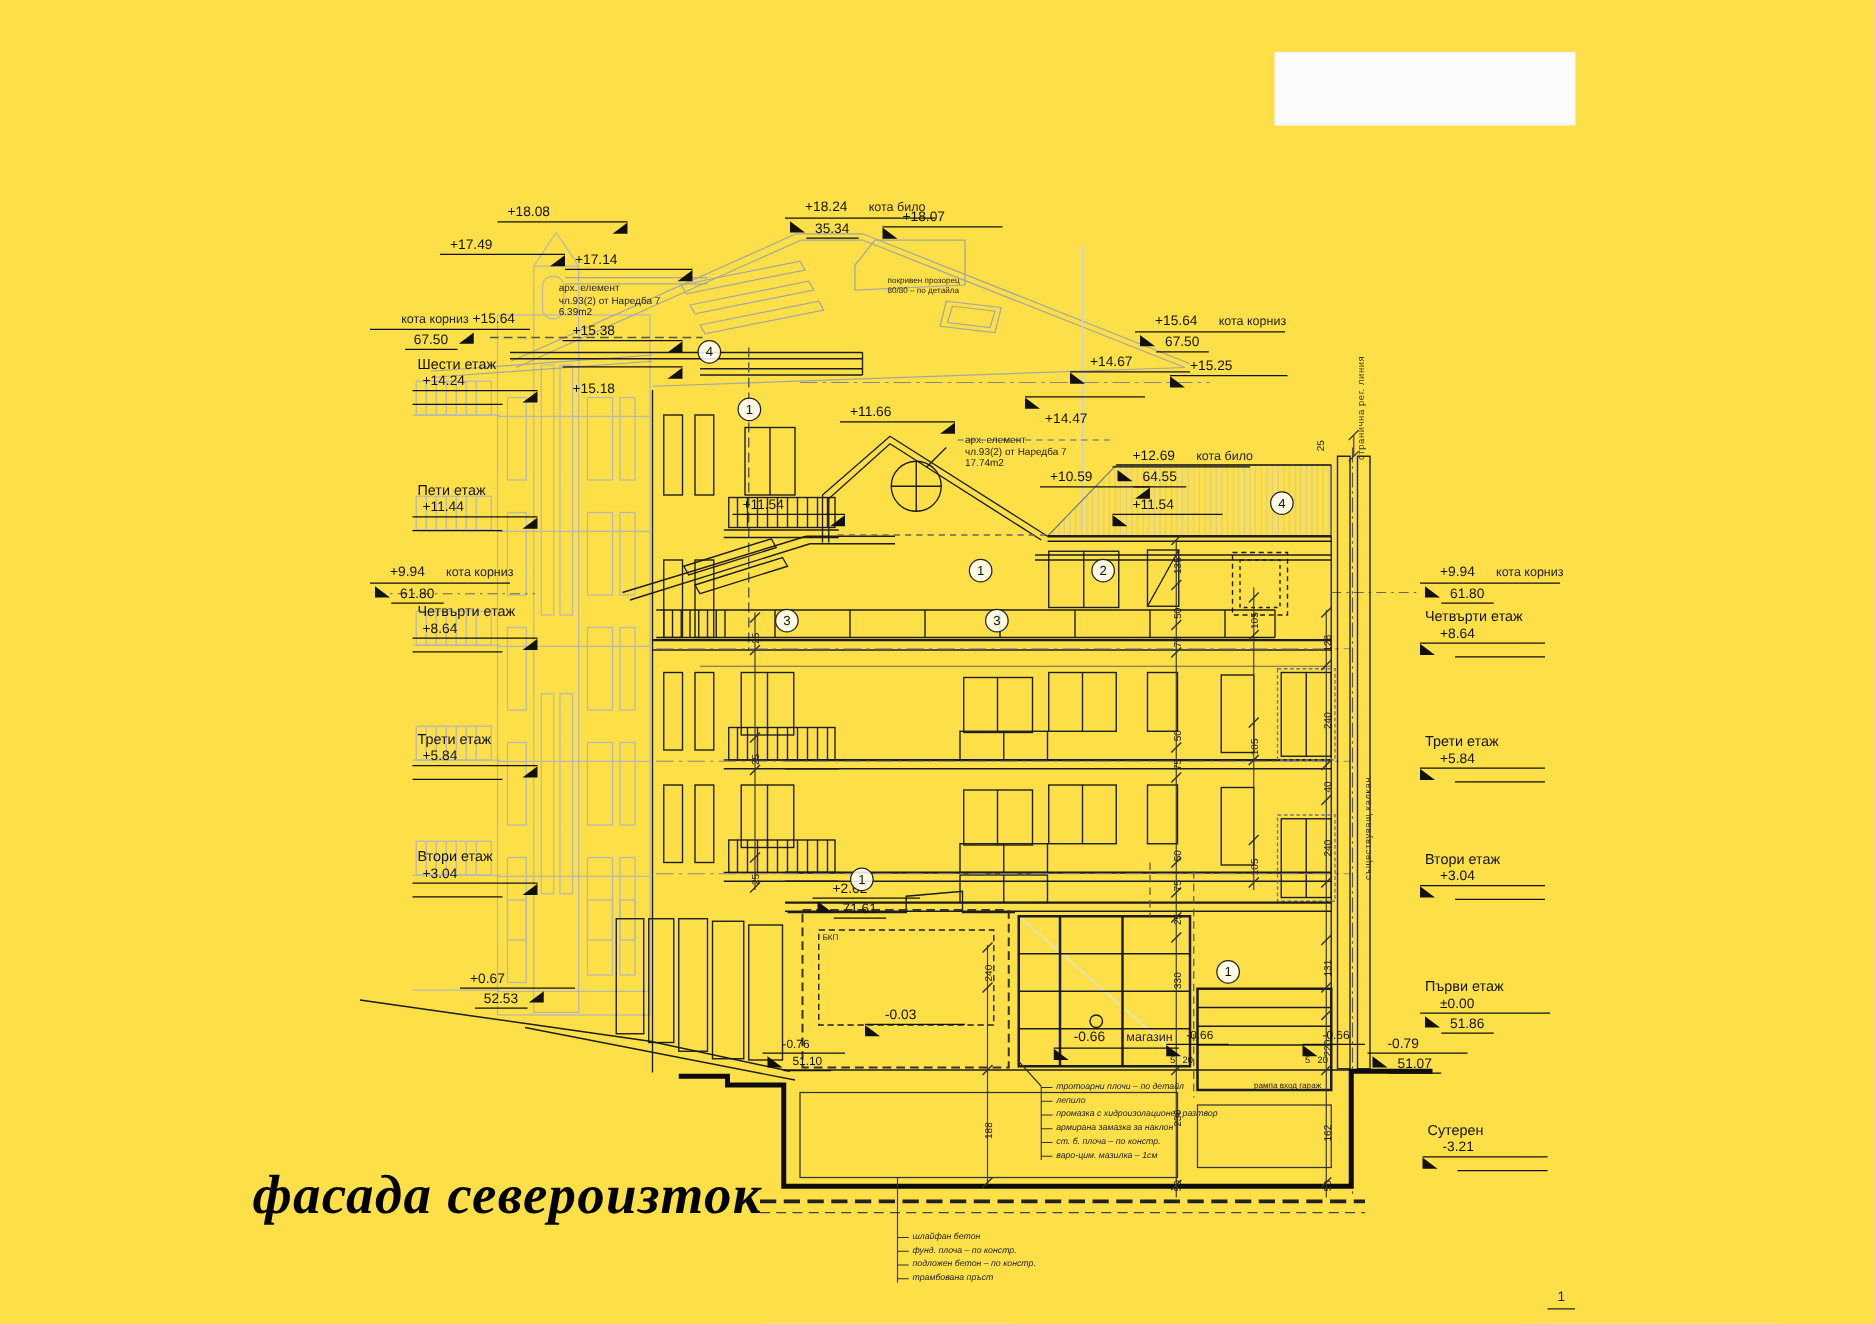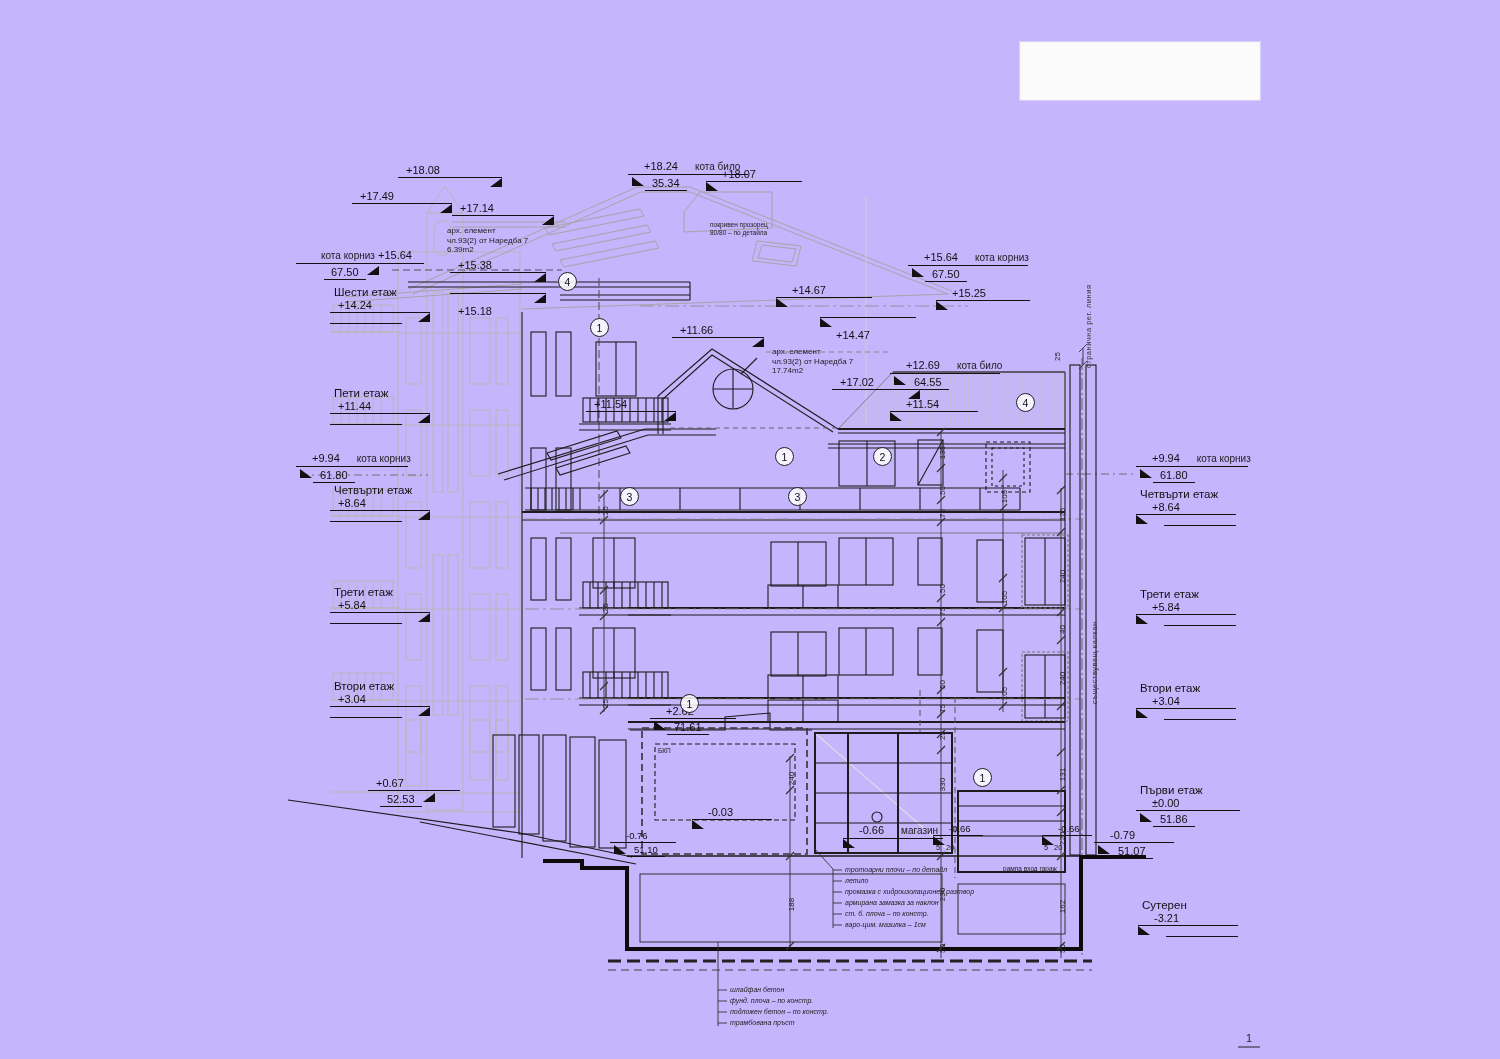--- a/index.html
+++ b/index.html
@@ -1,16 +1,16 @@
 <!DOCTYPE html>
 <html><head>
 <meta charset="utf-8">
 <style>
   html,body{margin:0;padding:0;background:#e8e8e8}
-  .stage{position:relative;width:1500px;height:1059px;background:#c4b5fd;overflow:hidden;
+  .stage{position:relative;width:1500px;height:1059px;background:#fde047;overflow:hidden;
          font-family:"Liberation Sans",sans-serif;color:#111}
   svg.draw{position:absolute;left:0;top:0}
   
   .ef{position:absolute;font:11px/12px "Liberation Sans",sans-serif;color:#111;white-space:nowrap}
   .ef .r1{padding:0 4px 1px 8px}
   .ef.fR .r1{padding:0 8px 1px 16px}
   .ef .lab{margin-left:17px;font-size:10px;color:#222}
   .ef .bar{position:relative;border-top:1.3px solid #111;height:2px}
   .ef .tR{position:absolute;right:0;top:0;width:0;height:0;border-bottom:9px solid #111;border-left:12px solid transparent}
   .ef .tLi{display:inline-block;width:0;height:0;border-bottom:9px solid #111;border-right:12px solid transparent;margin-right:1px;vertical-align:top}
@@ -334,21 +334,21 @@
   <div class="bar"></div>
   <div class="r2"><i class="tLi"></i><span class="abs">67.50</span></div>
 </div>
 <div class="ef fR" style="left:936px;top:287px;width:94px">
   <div class="r1"><span>+15.25</span></div>
   <div class="bar">
         <i class="tL"></i>
       </div>
 </div>
 
-<div class="ef fR" style="left:776px;top:284px;width:96px">
+<div class="ef fR" style="left:856px;top:284px;width:96px">
   <div class="r1"><span>+14.67</span></div>
   <div class="bar">
         <i class="tL"></i>
       </div>
 </div>
 <div class="ef fR" style="left:820px;top:317px;width:96px">
   <div class="bar">
         <i class="tL"></i>
       </div>
   <div class="r1" style="padding-top:9px"><span>+14.47</span></div>
@@ -359,21 +359,21 @@
   <div class="bar">
         <i class="tR"></i>
       </div>
 </div>
 <div class="ef fR" style="left:890px;top:359px;width:110px">
   <div class="r1"><span>+12.69</span><span class="lab">кота било</span></div>
   <div class="bar"></div>
   <div class="r2"><i class="tLi"></i><span class="abs">64.55</span></div>
 </div>
 <div class="ef fL" style="left:832px;top:376px;width:88px">
-  <div class="r1"><span>+17.02</span></div>
+  <div class="r1"><span>+10.59</span></div>
   <div class="bar">
         <i class="tR"></i>
       </div>
 </div>
 <div class="ef fL" style="left:586px;top:398px;width:90px">
   <div class="r1"><span>+11.54</span></div>
   <div class="bar">
         <i class="tR"></i>
       </div>
 </div>
@@ -614,15 +614,16 @@
 <div class="vd" style="left:778px;top:774px"><span>240</span></div>
 <div class="vd" style="left:778px;top:900px"><span>188</span></div>
 
 <div class="vd" style="left:1044px;top:352px"><span>25</span></div>
 
 <div class="hd" style="left:936px;top:843px"><span>5</span></div>
 <div class="hd" style="left:946px;top:843px"><span>20</span></div>
 <div class="hd" style="left:1044px;top:843px"><span>5</span></div>
 <div class="hd" style="left:1054px;top:843px"><span>20</span></div>
 
+<div class="title" style="left:202px;top:930px"><span>фасада североизток</span></div>
 <div class="pg" style="left:1246px;top:1032px"><span>1</span></div>
 
 </div>
 
 </body></html>

